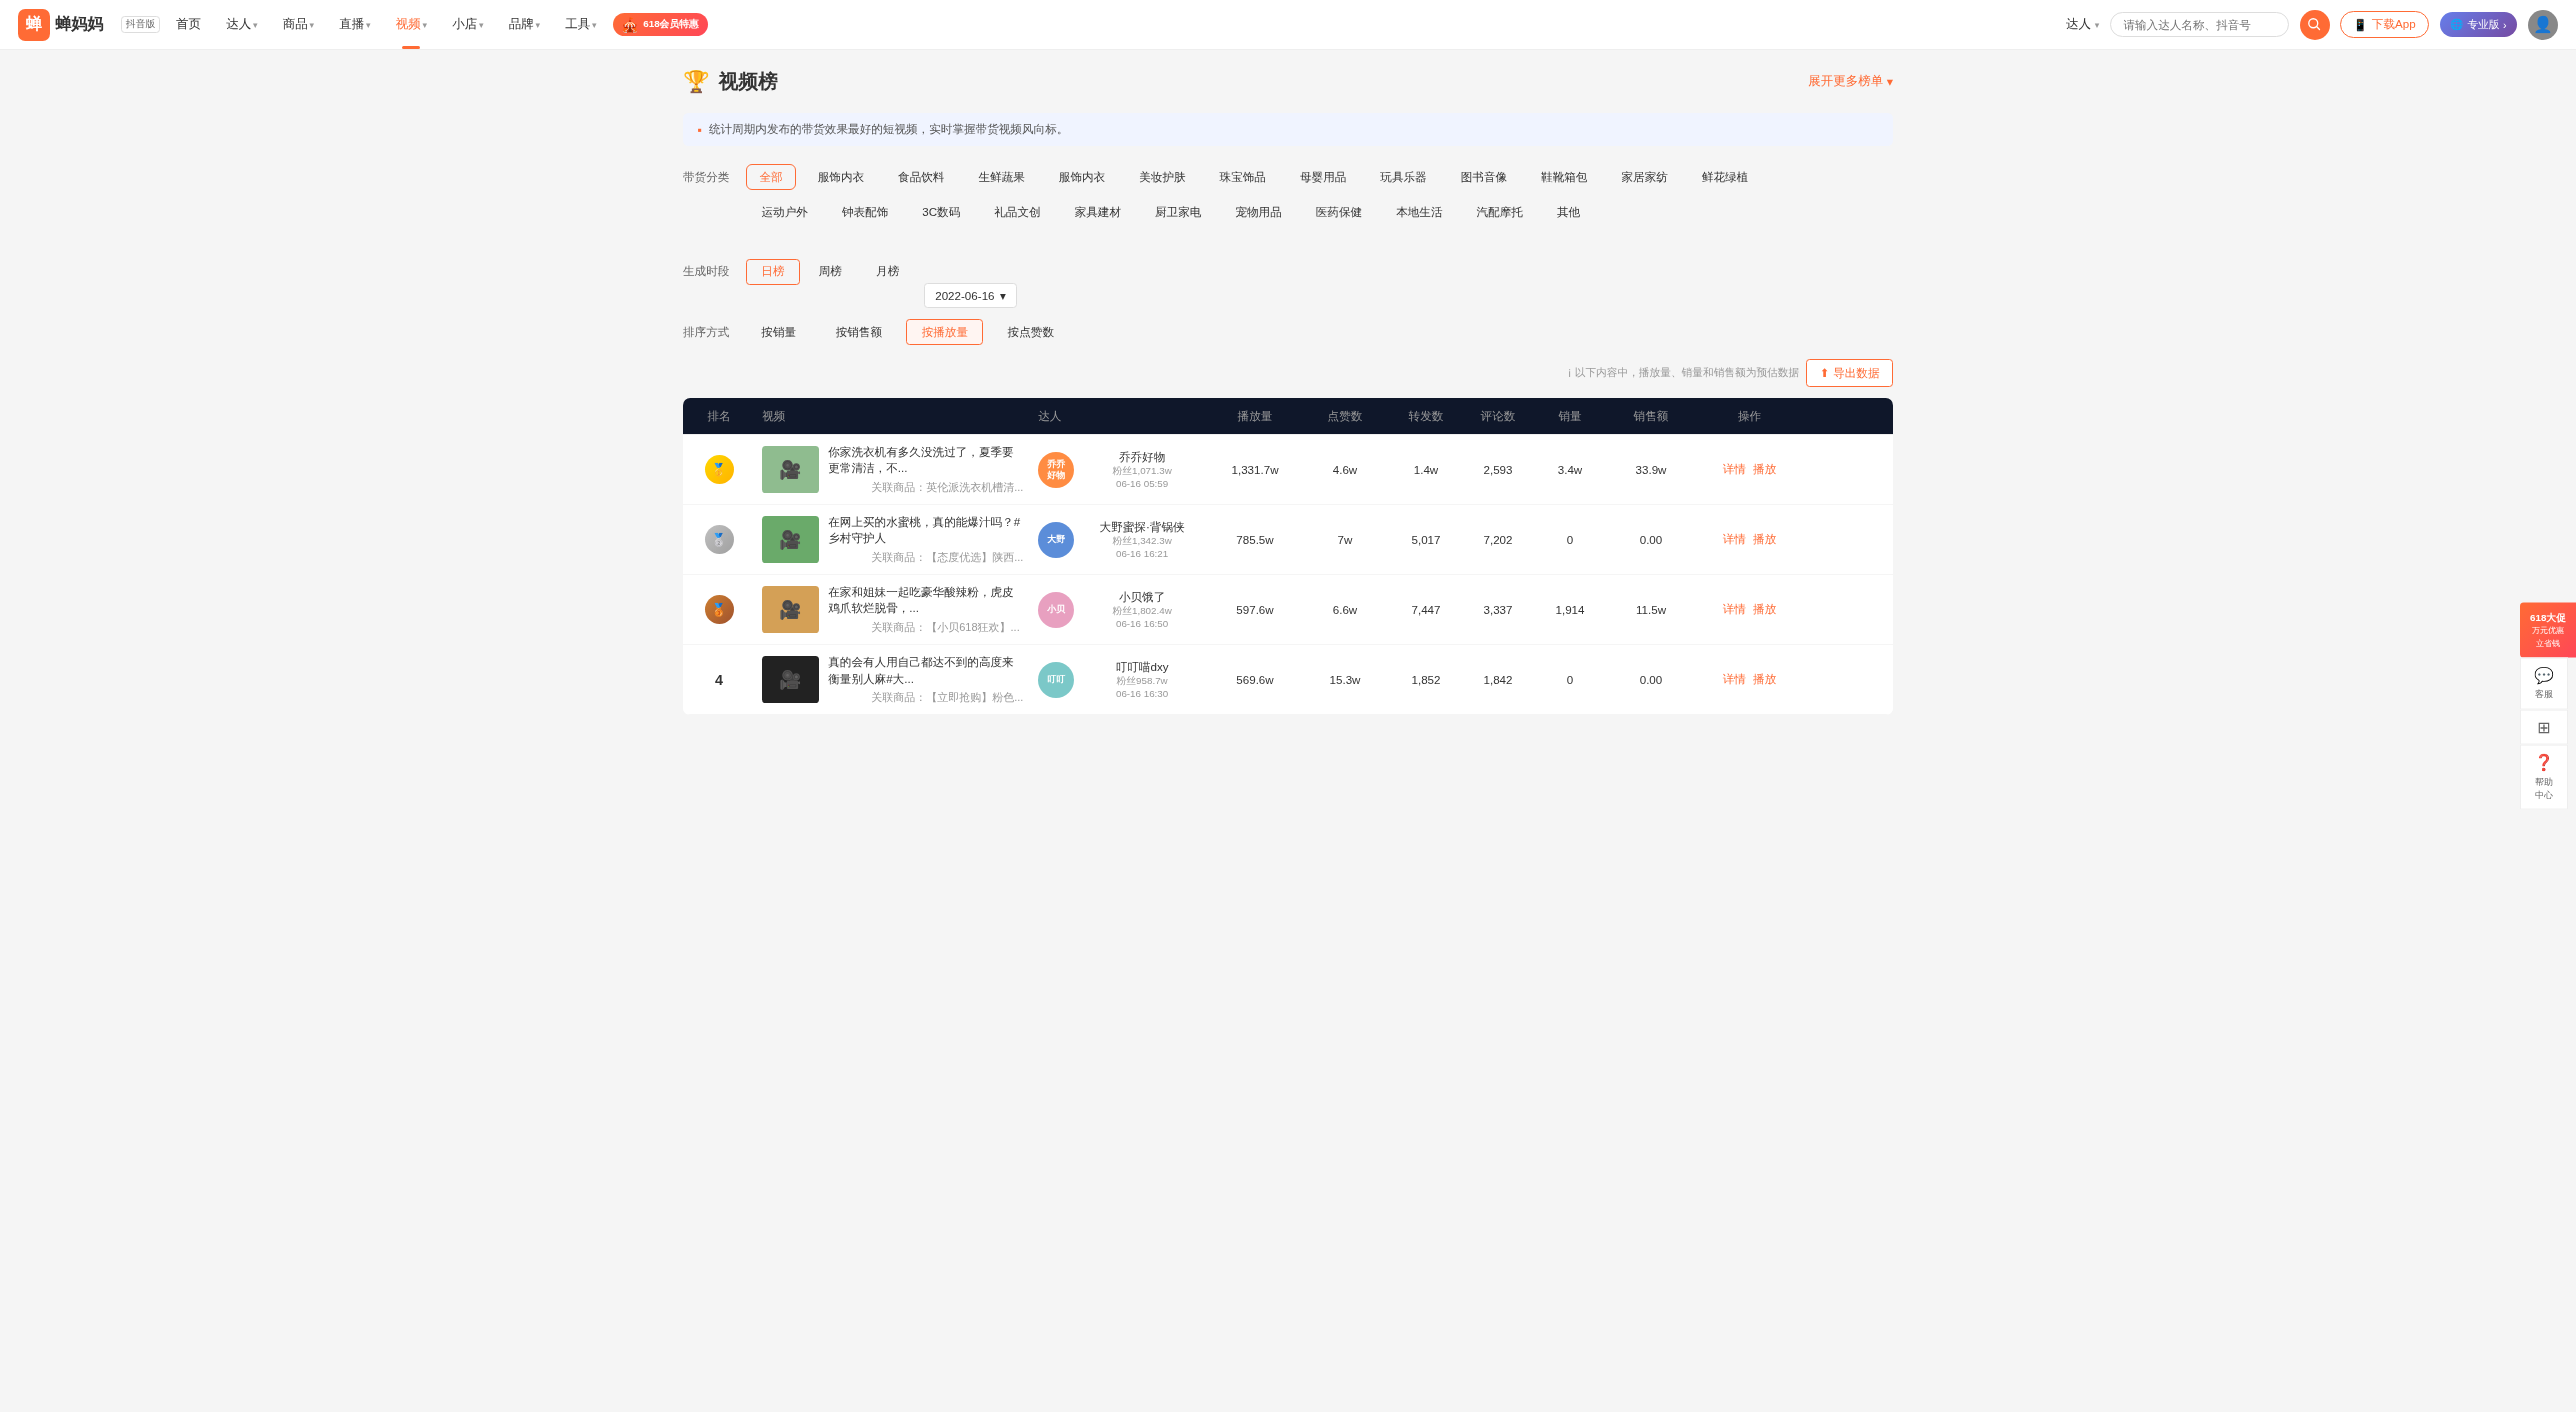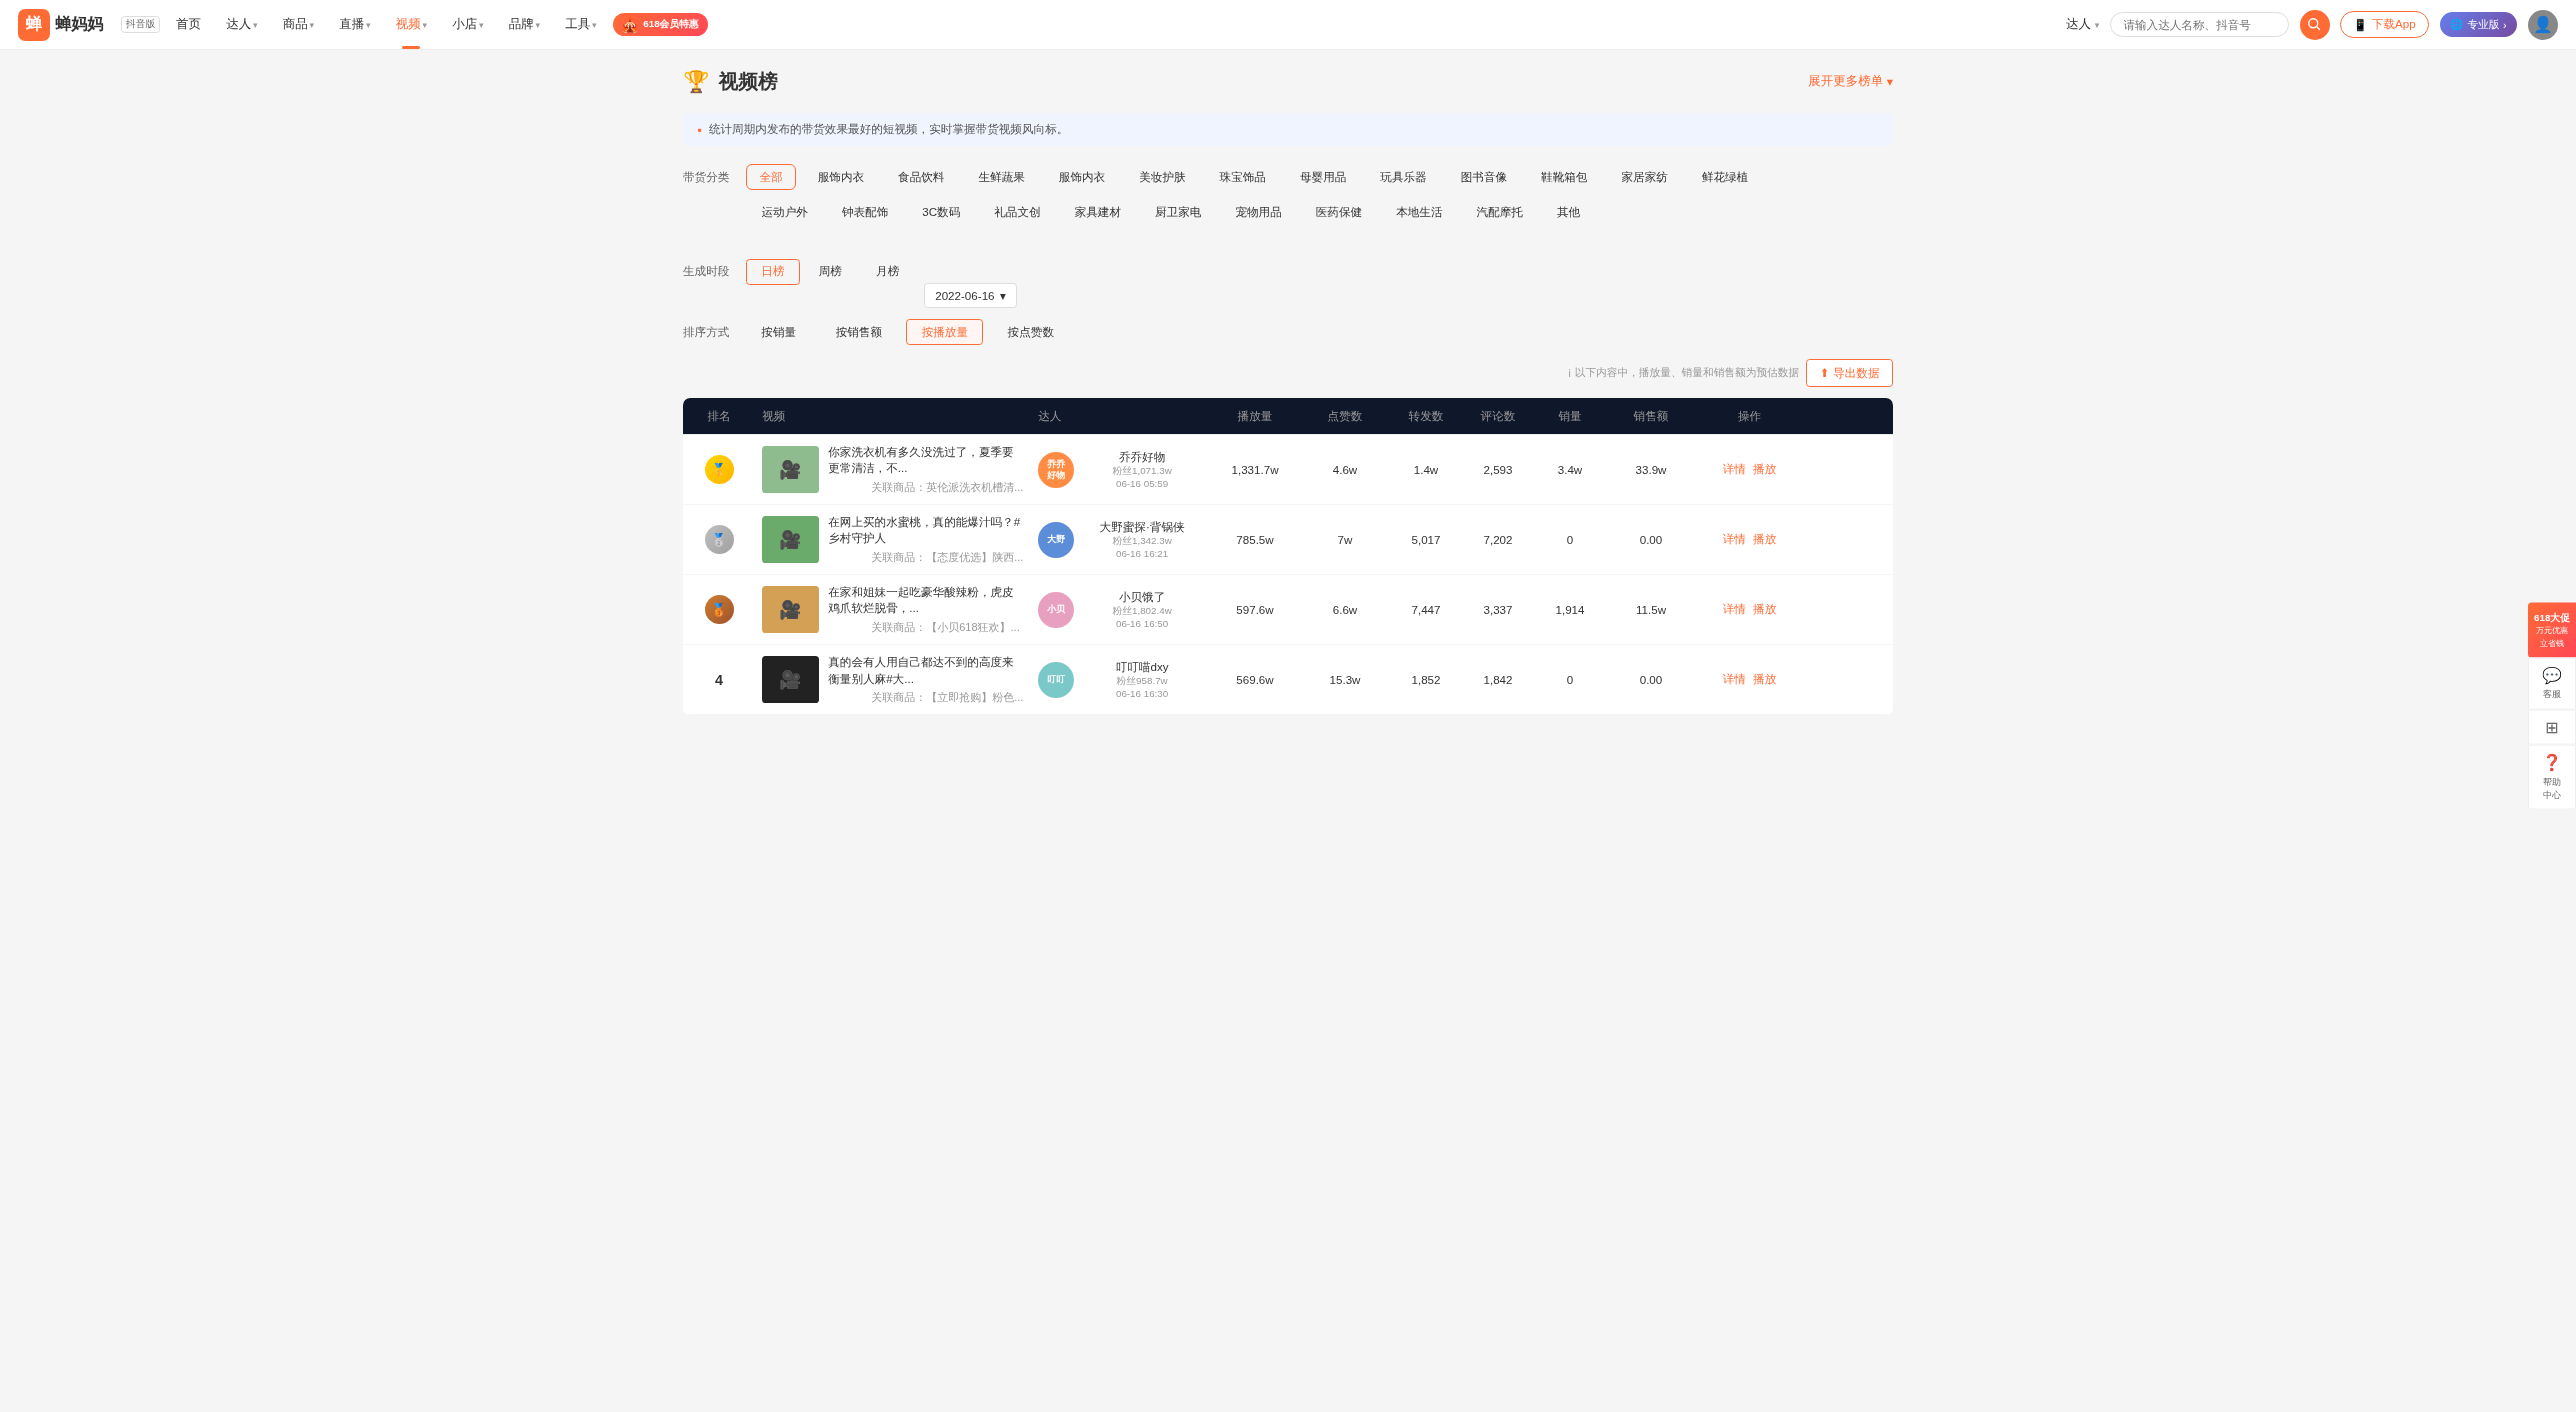--- a/index.html
+++ b/index.html
@@ -96,21 +96,21 @@
     .talent-name { font-size: 11.6px; color: #333; font-weight: 500; }
     .talent-fans { font-size: 9.8px; color: #999; }
     .talent-time { font-size: 9.8px; color: #999; }
 
     .action-links { display: flex; gap: 7.2px; justify-content: center; }
     .action-link { color: #ff6b35; font-size: 11.6px; cursor: pointer; }
 
     
     .right-widget { position: fixed; right: 0; top: 50%; transform: translateY(-50%); display: flex; flex-direction: column; gap: 0; z-index: 200; }
     .widget-item { width: 48px; background: #fff; border: 0.9px solid #eee; padding: 7.2px 3.6px; display: flex; flex-direction: column; align-items: center; gap: 3.6px; cursor: pointer; font-size: 9px; color: #666; }
-    .widget-618 { background: linear-gradient(135deg, #ff6b35, #ff4757); color: #fff; padding: 9px 3.6px; width: 48px; border-radius: 3.6px 0 0 3.6px; text-align: center; cursor: pointer; }
+    .widget-618 { background: linear-gradient(135deg, #ff6b35, #ff4757); color: #fff; padding: 9px 3.6px; width: 56px; border-radius: 3.6px 0 0 3.6px; text-align: center; cursor: pointer; }
     .widget-618 .w-title { font-size: 9.8px; font-weight: bold; line-height: 1.3; }
     .widget-618 .w-sub { font-size: 8px; }
     .widget-icon { font-size: 16px; }
   </style>
 </head>
 <body>
 
 <nav class="top-nav">
   <div class="logo">
     <div class="logo-icon">蝉</div>

